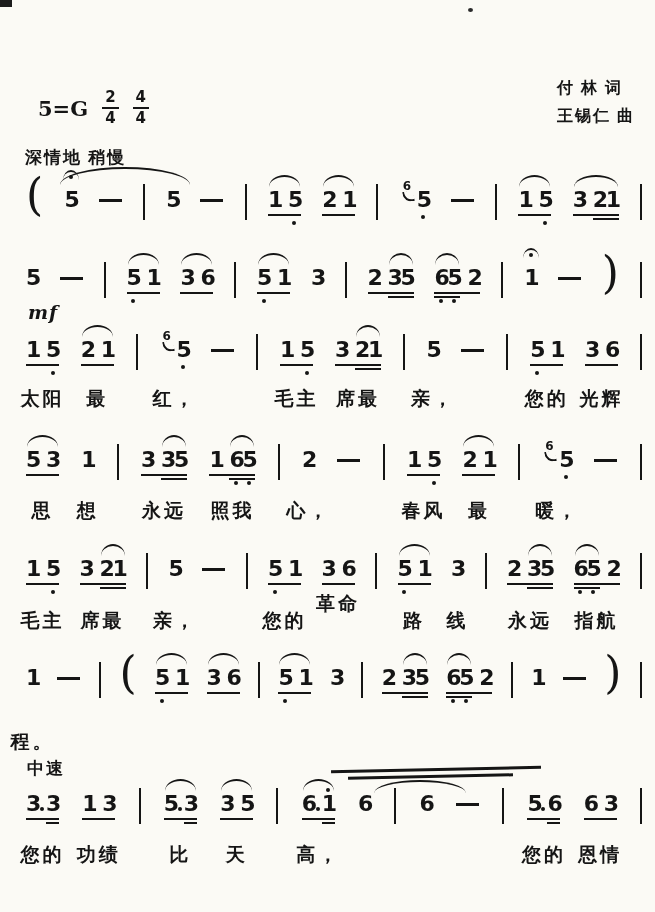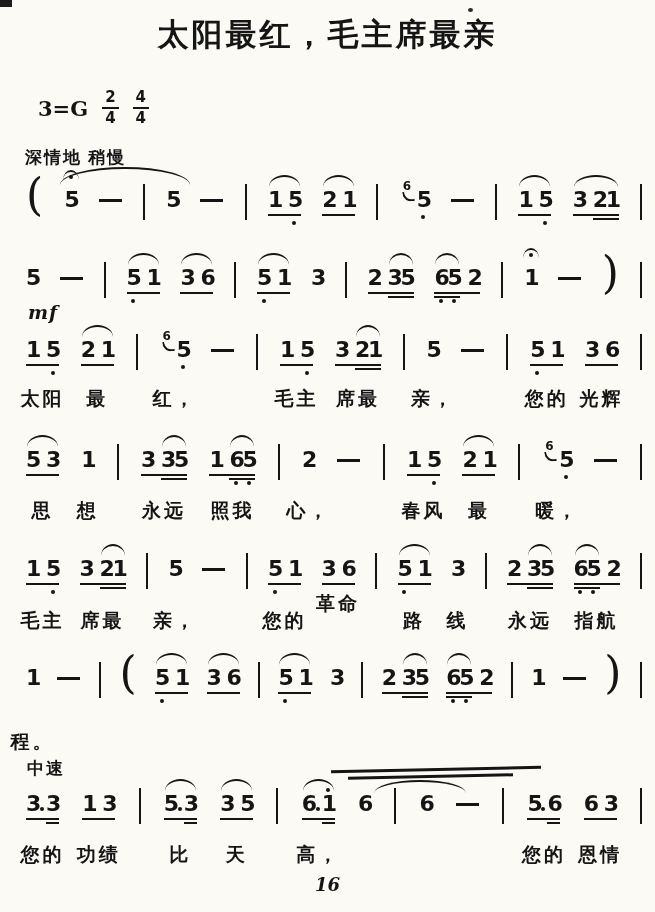--- a/index.html
+++ b/index.html
@@ -57,35 +57,38 @@
           border-radius:50% 50% 0 0/100% 100% 0 0;height:12px;}
   .ov-line{position:absolute;height:2.5px;background:var(--ink);transform:rotate(-1.2deg);}
 </style>
 </head>
 <body>
 
 <div class="page">
   <div class="corner"></div>
   <div class="speck"></div>
 
-  <h1 class="title">太阳最红，毛主席最亲</h1>
 
   <div class="keysig">
-    <span>3=G</span>
+    <span>5=G</span>
     <span class="frac">
       <span class="num">2</span>
       <span class="den">4</span>
     </span>
     <span class="frac">
       <span class="num">4</span>
       <span class="den">4</span>
     </span>
   </div>
 
 
+  <div class="credits">
+    <div>付 林 词</div>
+    <div>王锡仁 曲</div>
+  </div>
 
   <div class="mark tempo1">深情地  稍慢</div>
   <div class="mark mf">mf</div>
   <div class="mark tempo2">中速</div>
 
   <div class="system" id="s1" style="top: 188px;">
       <span class="paren">(</span>
       <span class="beat" style="width: 13px;">
         <span class="note" style="left: 0px;">5</span>
         <span class="ferm" style="left: -1.5px;"></span>
@@ -526,14 +529,13 @@
         <span class="note" style="left: 20px;">3</span>
         <span class="bm" style="left: 0px; width: 33px; top: 26px;"></span>
         <span class="lyr" style="top: 50px;">恩情</span>
       </span>
       <span class="barline"></span>
       <span class="ov-line" style="left: 305px; width: 210px; top: -24px;"></span>
       <span class="ov-line" style="left: 322px; width: 165px; top: -17px;"></span>
       <span class="ov-arc" style="left: 348px; width: 92px; top: -12px; height: 11px;"></span>
     </div>
 
-  <div class="pageno">16</div>
 </div>
 
 </body></html>

